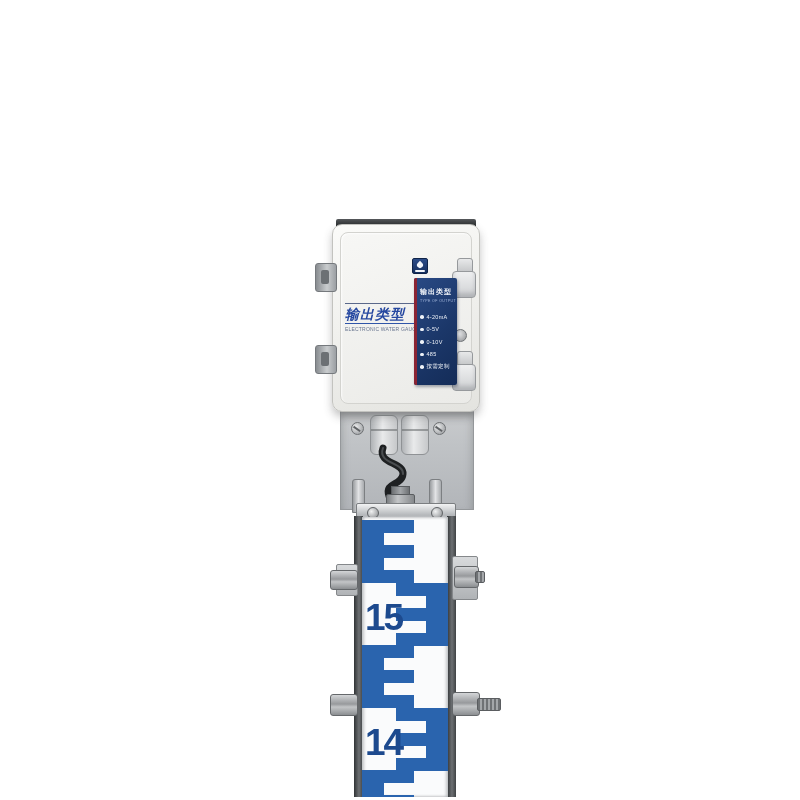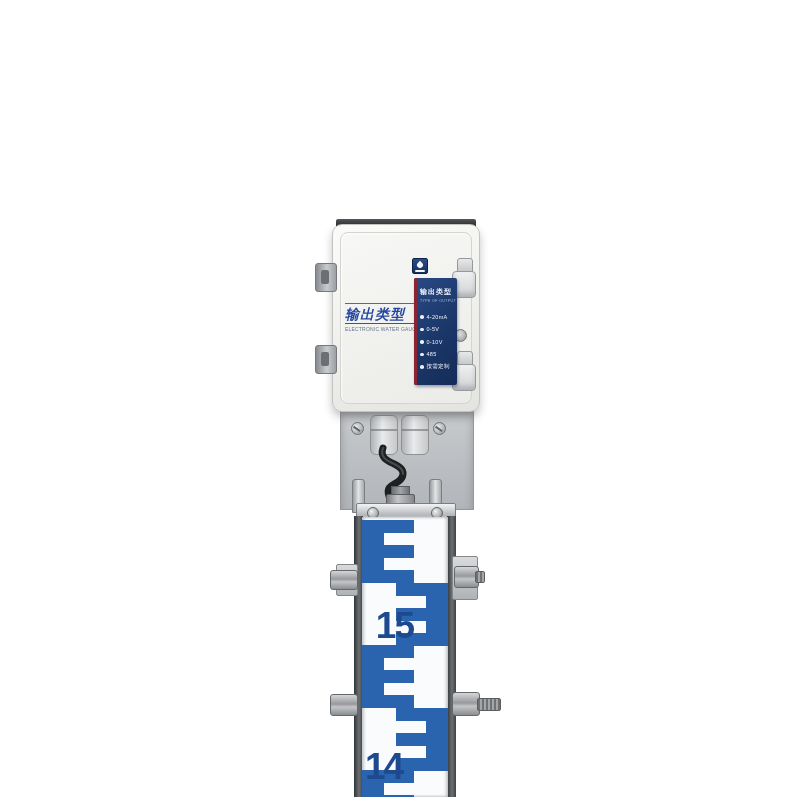--- a/index.html
+++ b/index.html
@@ -230,22 +230,22 @@
       <div class="eb r8 rsp"></div>
         <div class="eb r9 rbar"></div>
     </div>
 
     <div class="gu" style="top:253px;">
       <div class="eb r0 lbar"></div>
         <div class="eb r1 lsp"></div>
         <div class="eb r2 lbar"></div>
     </div>
 
-    <div class="gnum" style="top:90px;text-align:right;">15</div>
-    <div class="gnum" style="top:207px;margin-top:24px;">14</div>
+    <div class="gnum" style="top:82px;">15</div>
+    <div class="gnum" style="top:207px;">14</div>
   </div>
 
   <div class="abs btab" style="left:336px;top:564px;width:20px;height:30px;"></div>
   <div class="abs hexnut" style="left:330px;top:570px;width:26px;height:18px;"></div>
   <div class="abs btab" style="left:452px;top:556px;width:24px;height:42px;"></div>
   <div class="abs hexnut" style="left:454px;top:566px;width:23px;height:20px;"></div>
   <div class="abs stud" style="left:475px;top:571px;width:8px;height:10px;"></div>
 
   <div class="abs hexnut" style="left:330px;top:694px;width:26px;height:20px;"></div>
   <div class="abs hexnut" style="left:452px;top:692px;width:26px;height:22px;"></div>

